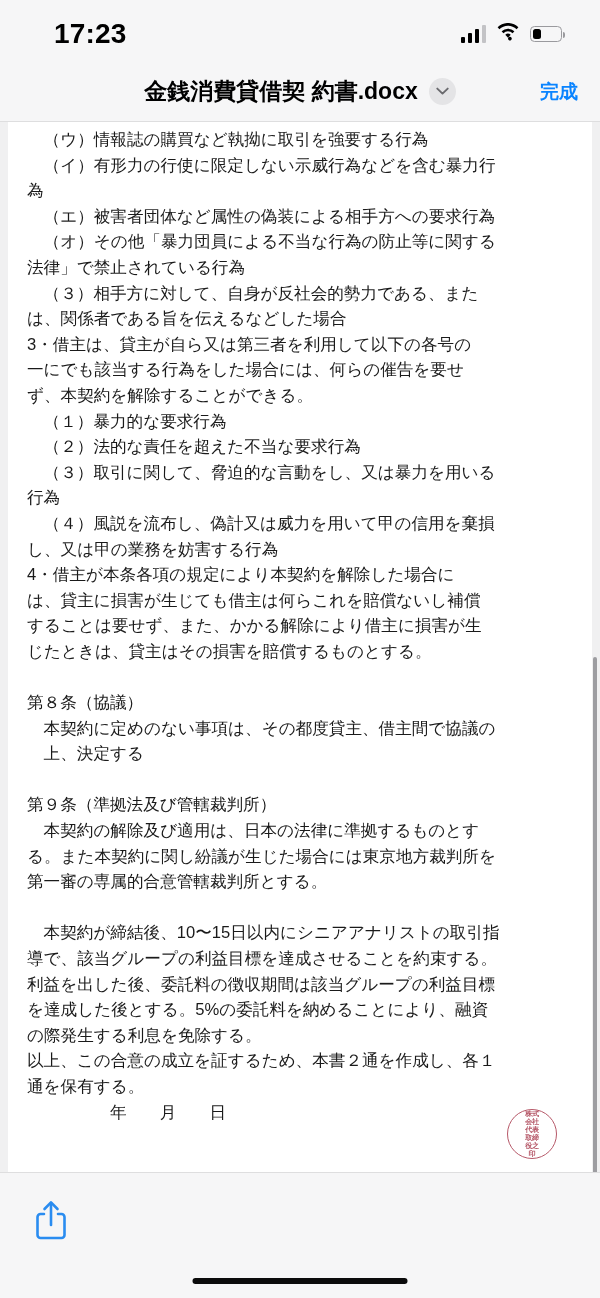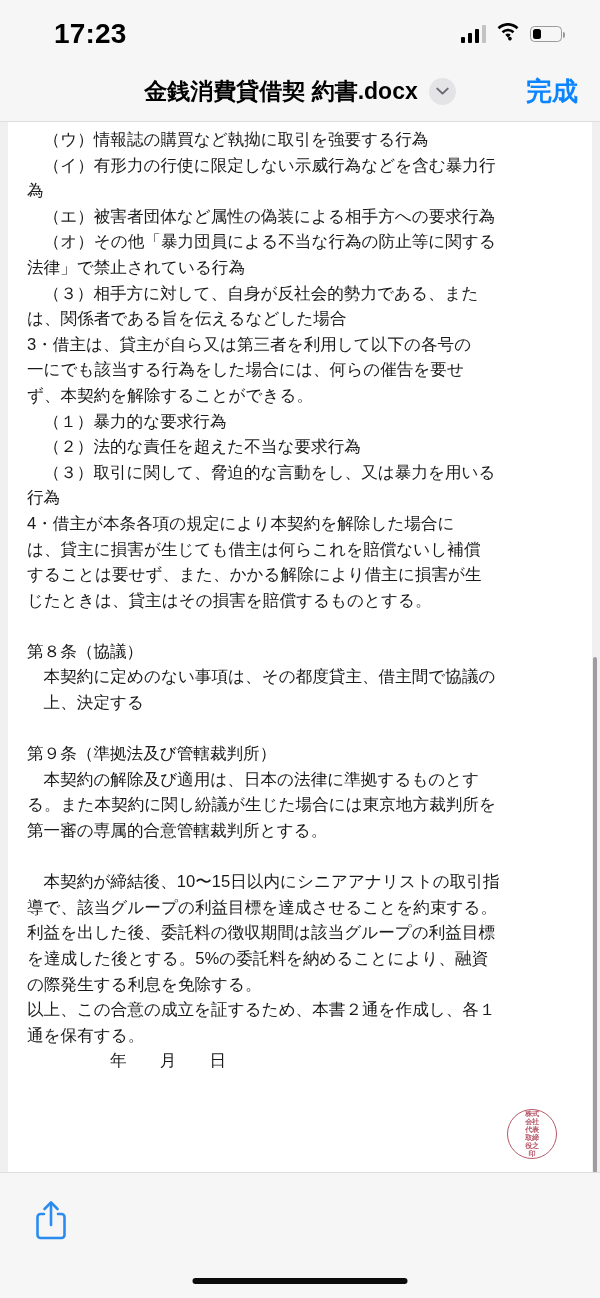--- a/index.html
+++ b/index.html
@@ -73,21 +73,21 @@
   }
   #nav-chevron {
     width: 27px; height: 27px; border-radius: 50%;
     background: #e4e4e6;
     display: flex; align-items: center; justify-content: center;
     pointer-events: auto;
   }
   #nav-chevron svg { display:block; }
   #nav-done {
     position: absolute; right: 22px;
-    font-size: 26px; font-weight: 600;
+    font-size: 19px; font-weight: 600;
     color: #0a84ff;
     background: none; border: none;
     font-family: inherit;
     cursor: pointer;
   }
 
   
   #doc-scroll {
     position: absolute; top: 122px; left: 0;
     width: 600px; height: 1050px;
@@ -213,20 +213,22 @@
 法律」で禁止されている行為</div>
       <div class="doc-text">　（３）相手方に対して、自身が反社会的勢力である、また
 は、関係者である旨を伝えるなどした場合</div>
       <div class="doc-text">3・借主は、貸主が自ら又は第三者を利用して以下の各号の
 一にでも該当する行為をした場合には、何らの催告を要せ
 ず、本契約を解除することができる。</div>
       <div class="doc-text">　（１）暴力的な要求行為</div>
       <div class="doc-text">　（２）法的な責任を超えた不当な要求行為</div>
       <div class="doc-text">　（３）取引に関して、脅迫的な言動をし、又は暴力を用いる
 行為</div>
+      <div class="doc-text">　（４）風説を流布し、偽計又は威力を用いて甲の信用を棄損
+し、又は甲の業務を妨害する行為</div>
       <div class="doc-text">4・借主が本条各項の規定により本契約を解除した場合に
 は、貸主に損害が生じても借主は何らこれを賠償ないし補償
 することは要せず、また、かかる解除により借主に損害が生
 じたときは、貸主はその損害を賠償するものとする。</div>
       <div class="blank"></div>
       <div class="doc-text">第８条（協議）</div>
       <div class="doc-text">　本契約に定めのない事項は、その都度貸主、借主間で協議の
 　上、決定する</div>
       <div class="blank"></div>
       <div class="doc-text">第９条（準拠法及び管轄裁判所）</div>

